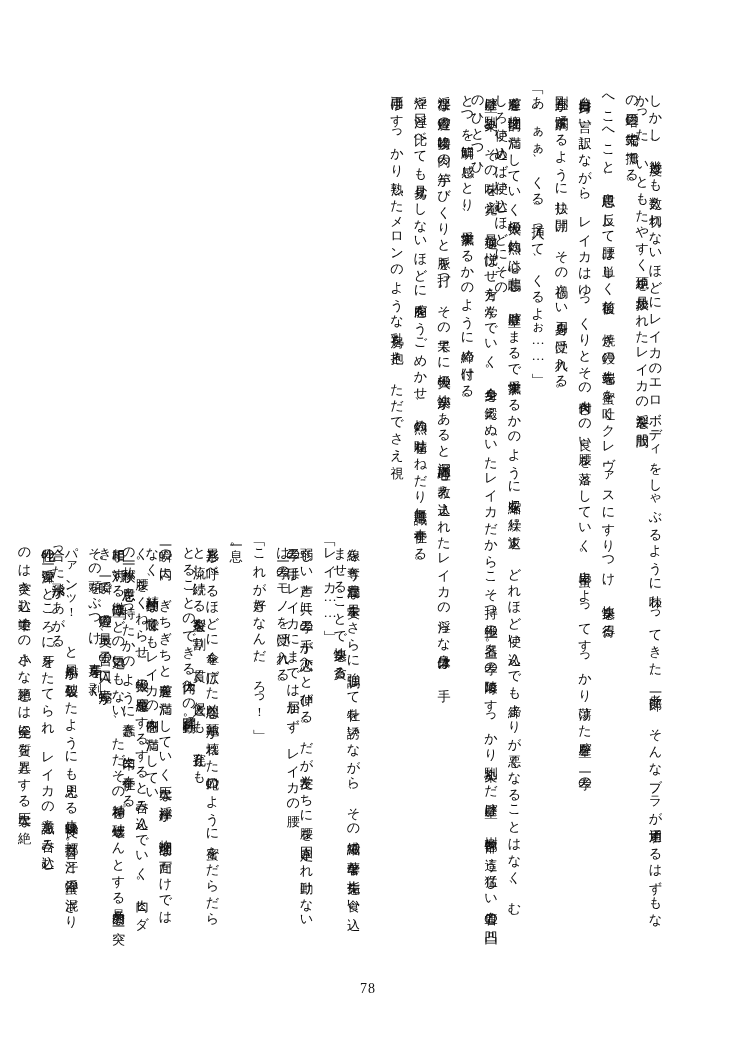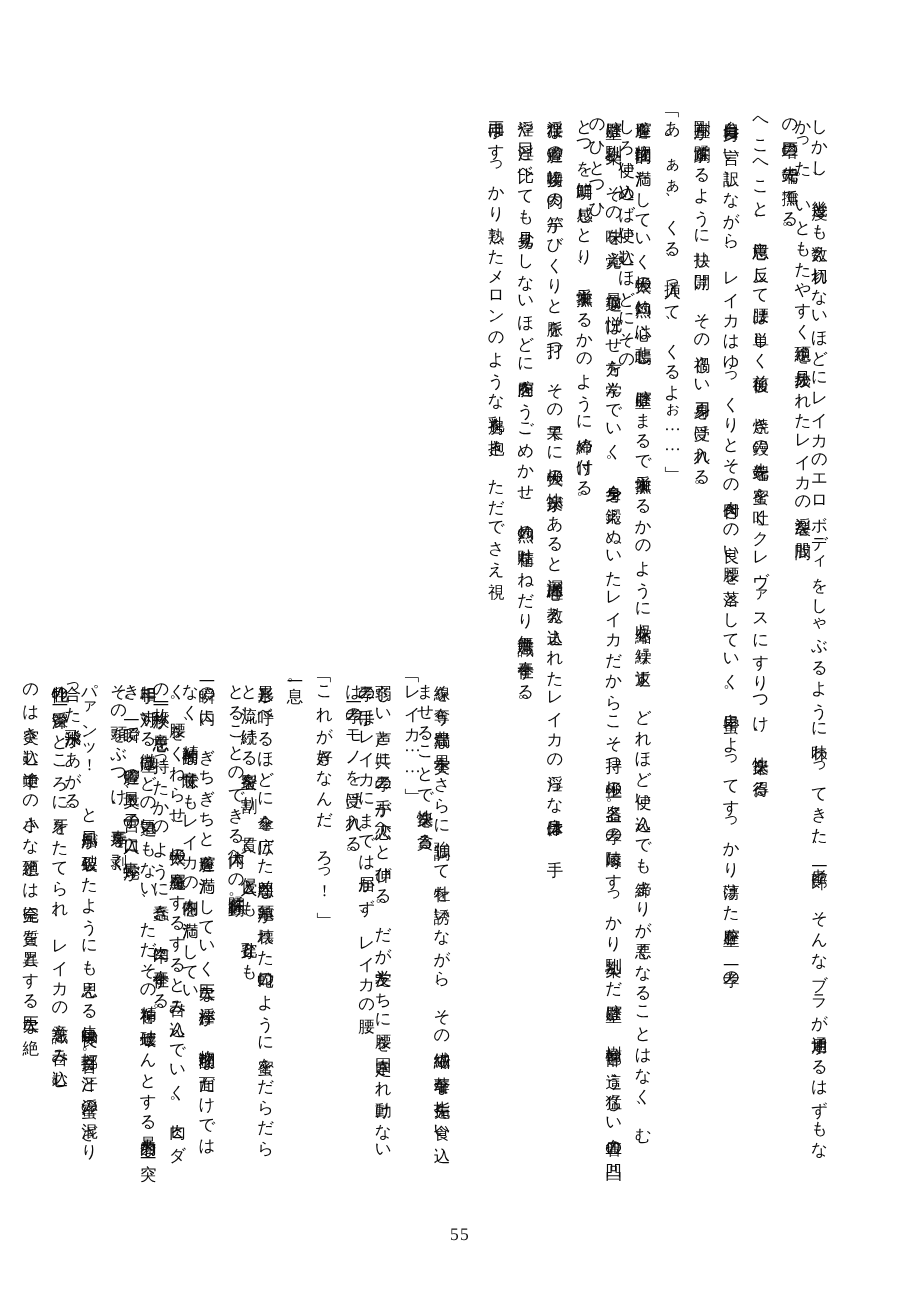--- a/index.html
+++ b/index.html
@@ -107,14 +107,14 @@
     <div class="column col-shift">とることのできる体内への蹂躙行動。</div>
     <div class="column col-shift">一瞬の内に、ぎちぎちと膣道を満たしていく巨大な淫棒が。物理的な面だけではなく、精神的な意味でもレイカの内側を満たしてい</div>
     <div class="column col-shift">く。腰をくねらせ、極太の魔羅をするすると呑み込んでいく。肉ヒダの一枚一枚が意思を持ったかのように蠢き、肉竿に奉仕する。</div>
     <div class="column col-shift">相手に対する微塵ほどの気遣いもない、ただその精神を破壊せんとする暴力的な一突き。一瞬で、膣道の最奥、子宮の入口に毒蛇が</div>
     <div class="column col-shift">その頭をぶつけ、毒牙を剥く。</div>
     <div class="column col-shift">パァンッ! と風船が破裂したようにも思える小気味良い打擲音。汗と淫蜜の混ざり合った飛沫があがる。</div>
     <div class="column col-shift">牝性の一番深いところに牙をたてられ、レイカの意識を呑み込む</div>
     <div class="column col-shift">のは突き込む途中での小さな絶頂とは完全に質を異とする巨大な絶</div>
   </div>
 
-  <div class="page-number">55</div>
+  <div class="page-number">78</div>
 </div>
 
 </body></html>

